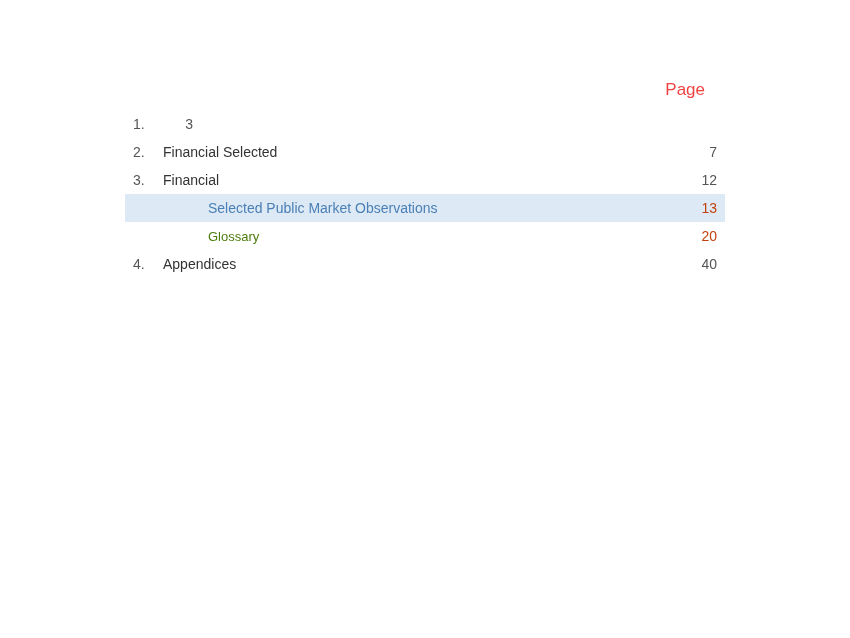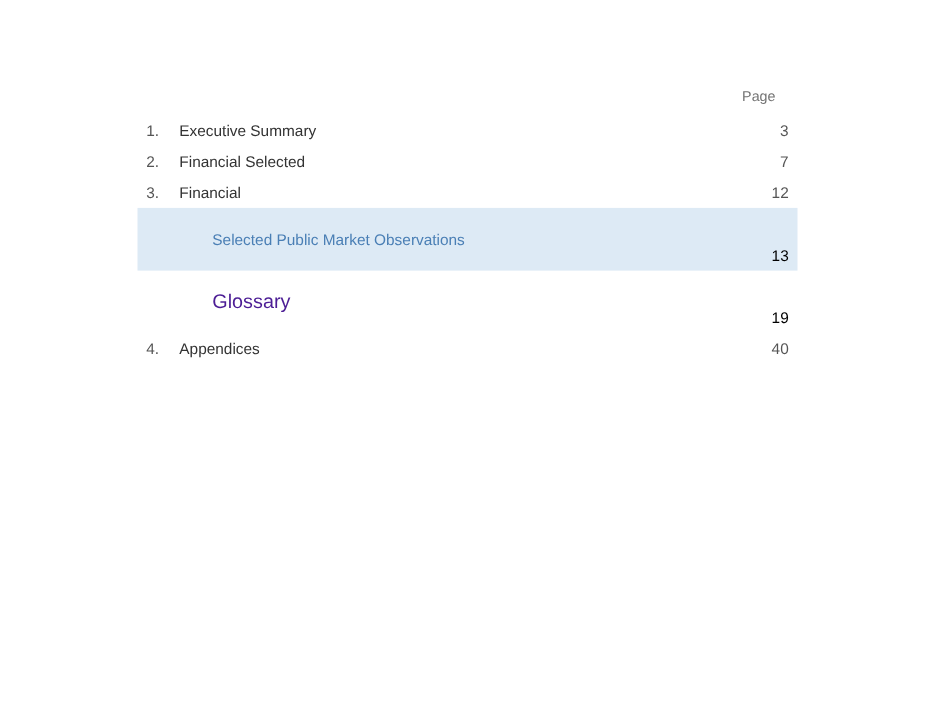--- a/index.html
+++ b/index.html
@@ -25,22 +25,22 @@
     }
 
     .toc-header-row {
       display: flex;
       justify-content: flex-end;
       padding-right: 20px;
       margin-bottom: 10px;
     }
 
     .toc-header-label {
-      color: #737373;
-      font-size: 13px;
+      color: #ef4444;
+      font-size: 17px;
     }
 
     .toc-table {
       width: 100%;
       border-collapse: collapse;
     }
 
     .toc-row {
       display: flex;
       align-items: center;
@@ -64,25 +64,26 @@
       font-size: 14px;
       color: #333;
     }
 
     .toc-row.highlighted .toc-label {
       color: #4a7fb5;
     }
 
     .toc-row.sub-item {
       padding-left: 38px;
+      gap: 15px;
     }
 
     .toc-row.sub-item .toc-label {
-      color: #4c1d95;
-      font-size: 18px;
+      color: #4d7c0f;
+      font-size: 13px;
     }
 
     .toc-row.sub-item.highlighted .toc-label {
       color: #4a7fb5;
       font-size: 14px;
     }
 
     .toc-page {
       width: 30px;
       text-align: right;
@@ -90,37 +91,35 @@
       color: #555;
       flex-shrink: 0;
     }
 
     .toc-row.highlighted .toc-page {
       color: #4a7fb5;
       font-weight: 500;
     }
 
     .toc-row.sub-item .toc-page {
-      color: #000000;
-      margin-top: 29px;
+      color: #c2410c;
     }
   </style>
 </head>
 <body>
 
 <div class="toc-container">
   <div class="toc-header-row">
     <span class="toc-header-label">Page</span>
   </div>
 
   <div class="toc-table">
 
     <div class="toc-row">
       <span class="toc-number">1.</span>
-      <span class="toc-label">Executive Summary</span>
       <span class="toc-page">3</span>
     </div>
 
     <div class="toc-row">
       <span class="toc-number">2.</span>
       <span class="toc-label">Financial Selected</span>
       <span class="toc-page">7</span>
     </div>
 
     <div class="toc-row">
@@ -131,21 +130,21 @@
 
     <div class="toc-row sub-item highlighted">
       <span class="toc-number"></span>
       <span class="toc-label">Selected Public Market Observations</span>
       <span class="toc-page">13</span>
     </div>
 
     <div class="toc-row sub-item">
       <span class="toc-number"></span>
       <span class="toc-label">Glossary</span>
-      <span class="toc-page">19</span>
+      <span class="toc-page">20</span>
     </div>
 
     <div class="toc-row">
       <span class="toc-number">4.</span>
       <span class="toc-label">Appendices</span>
       <span class="toc-page">40</span>
     </div>
   </div>
 </div>
 

